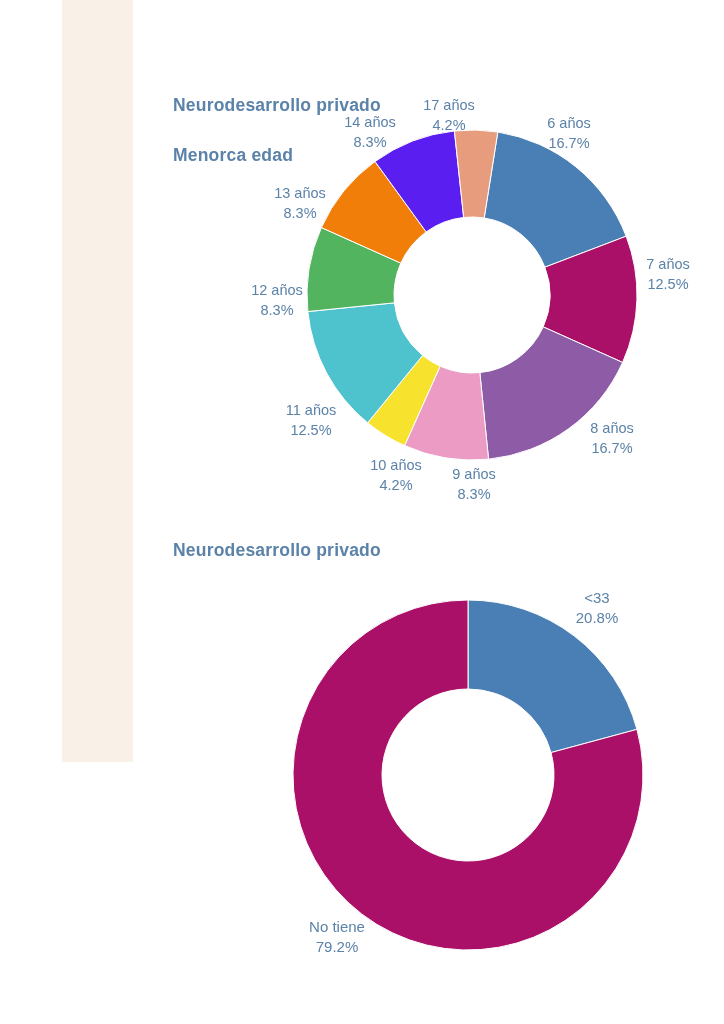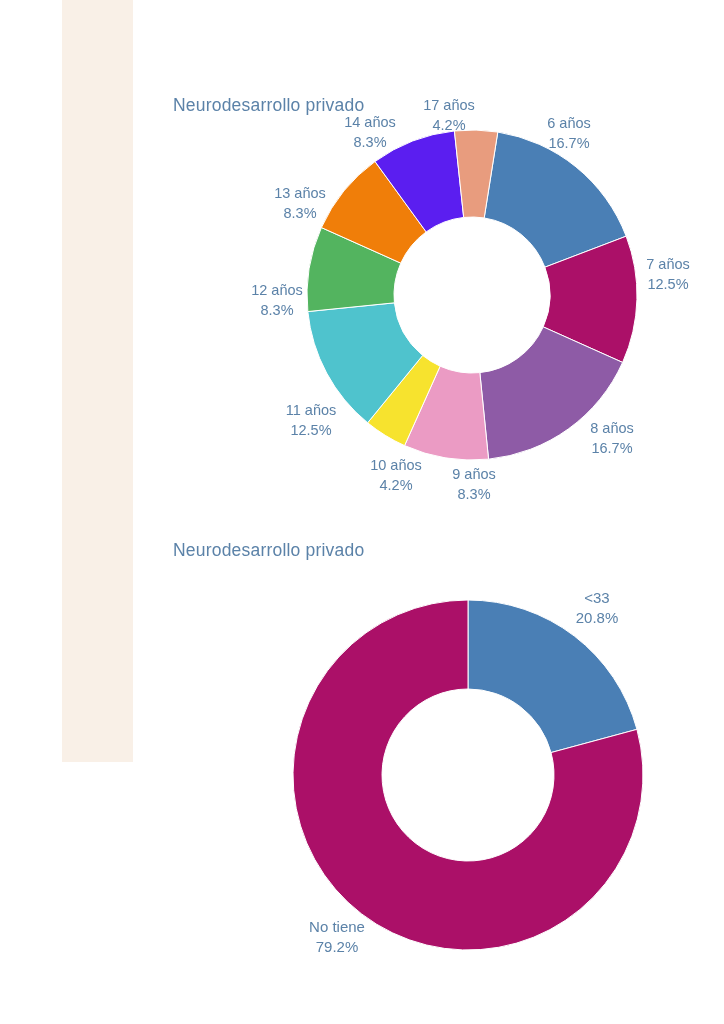--- a/index.html
+++ b/index.html
@@ -33,21 +33,21 @@
   .chart-block {
     position: absolute;
   }
   .chart-title {
     position: absolute;
     color: #5b82a8;
     font-size: 17.5px;
     line-height: 25px;
     letter-spacing: 0.2px;
     white-space: pre-line;
-    font-weight: 400;
+    font-weight: 700;
   }
   svg.donut {
     position: absolute;
     left: 0;
     top: 0;
     overflow: visible;
   }
   .slice-label {
     fill: #5b82a8;
     font-family: "Liberation Sans", sans-serif;
@@ -62,20 +62,21 @@
 <body>
 
 <div id="page">
 
   <div class="side-band"></div>
 
   <div class="chart-block" style="left:0px; top:0px; width:724px; height:500px;">
 
     <div class="chart-title" style="left:173px; top:68px; width:300px;">
       <div>Neurodesarrollo privado</div>
+      <div>Menorca edad</div>
     </div>
 
     <svg class="donut" width="724" height="500" viewBox="0 0 724 500">
       <g id="donut1-slices">
           <path d="M 497.8116867316381 132.03142380180228 A 165 165 0 0 1 626.164275505341 236.1920400123136 L 544.8776575116158 267.19987346036646 A 78 78 0 0 0 484.201888273138 217.96030943357925 Z" fill="#4a7fb5" stroke="#ffffff" stroke-width="1"></path>
           <path d="M 626.164275505341 236.1920400123136 A 165 165 0 0 1 622.5941119215779 362.4270973314976 L 543.1899438174732 326.8746278294352 A 78 78 0 0 0 544.8776575116158 267.19987346036646 Z" fill="#ab1068" stroke="#ffffff" stroke-width="1"></path>
           <path d="M 622.5941119215779 362.4270973314976 A 165 165 0 0 1 488.5596829504505 459.1669178019145 L 479.8282137583948 372.6061793245414 A 78 78 0 0 0 543.1899438174732 326.8746278294352 Z" fill="#8e5ba6" stroke="#ffffff" stroke-width="1"></path>
           <path d="M 488.5596829504505 459.1669178019145 A 165 165 0 0 1 404.5729026685025 445.594111921578 L 440.1253721705648 366.18994381747325 A 78 78 0 0 0 479.8282137583948 372.6061793245414 Z" fill="#eb9bc4" stroke="#ffffff" stroke-width="1"></path>
           <path d="M 404.5729026685025 445.594111921578 A 165 165 0 0 1 367.62592328433453 422.7930049327911 L 422.65952737077635 355.41123869550125 A 78 78 0 0 0 440.1253721705648 366.18994381747325 Z" fill="#f7e32e" stroke="#ffffff" stroke-width="1"></path>
           <path d="M 367.62592328433453 422.7930049327911 A 165 165 0 0 1 307.83308219808544 311.55968295045045 L 394.3938206754586 302.8282137583948 A 78 78 0 0 0 422.65952737077635 355.41123869550125 Z" fill="#4fc3cd" stroke="#ffffff" stroke-width="1"></path>

